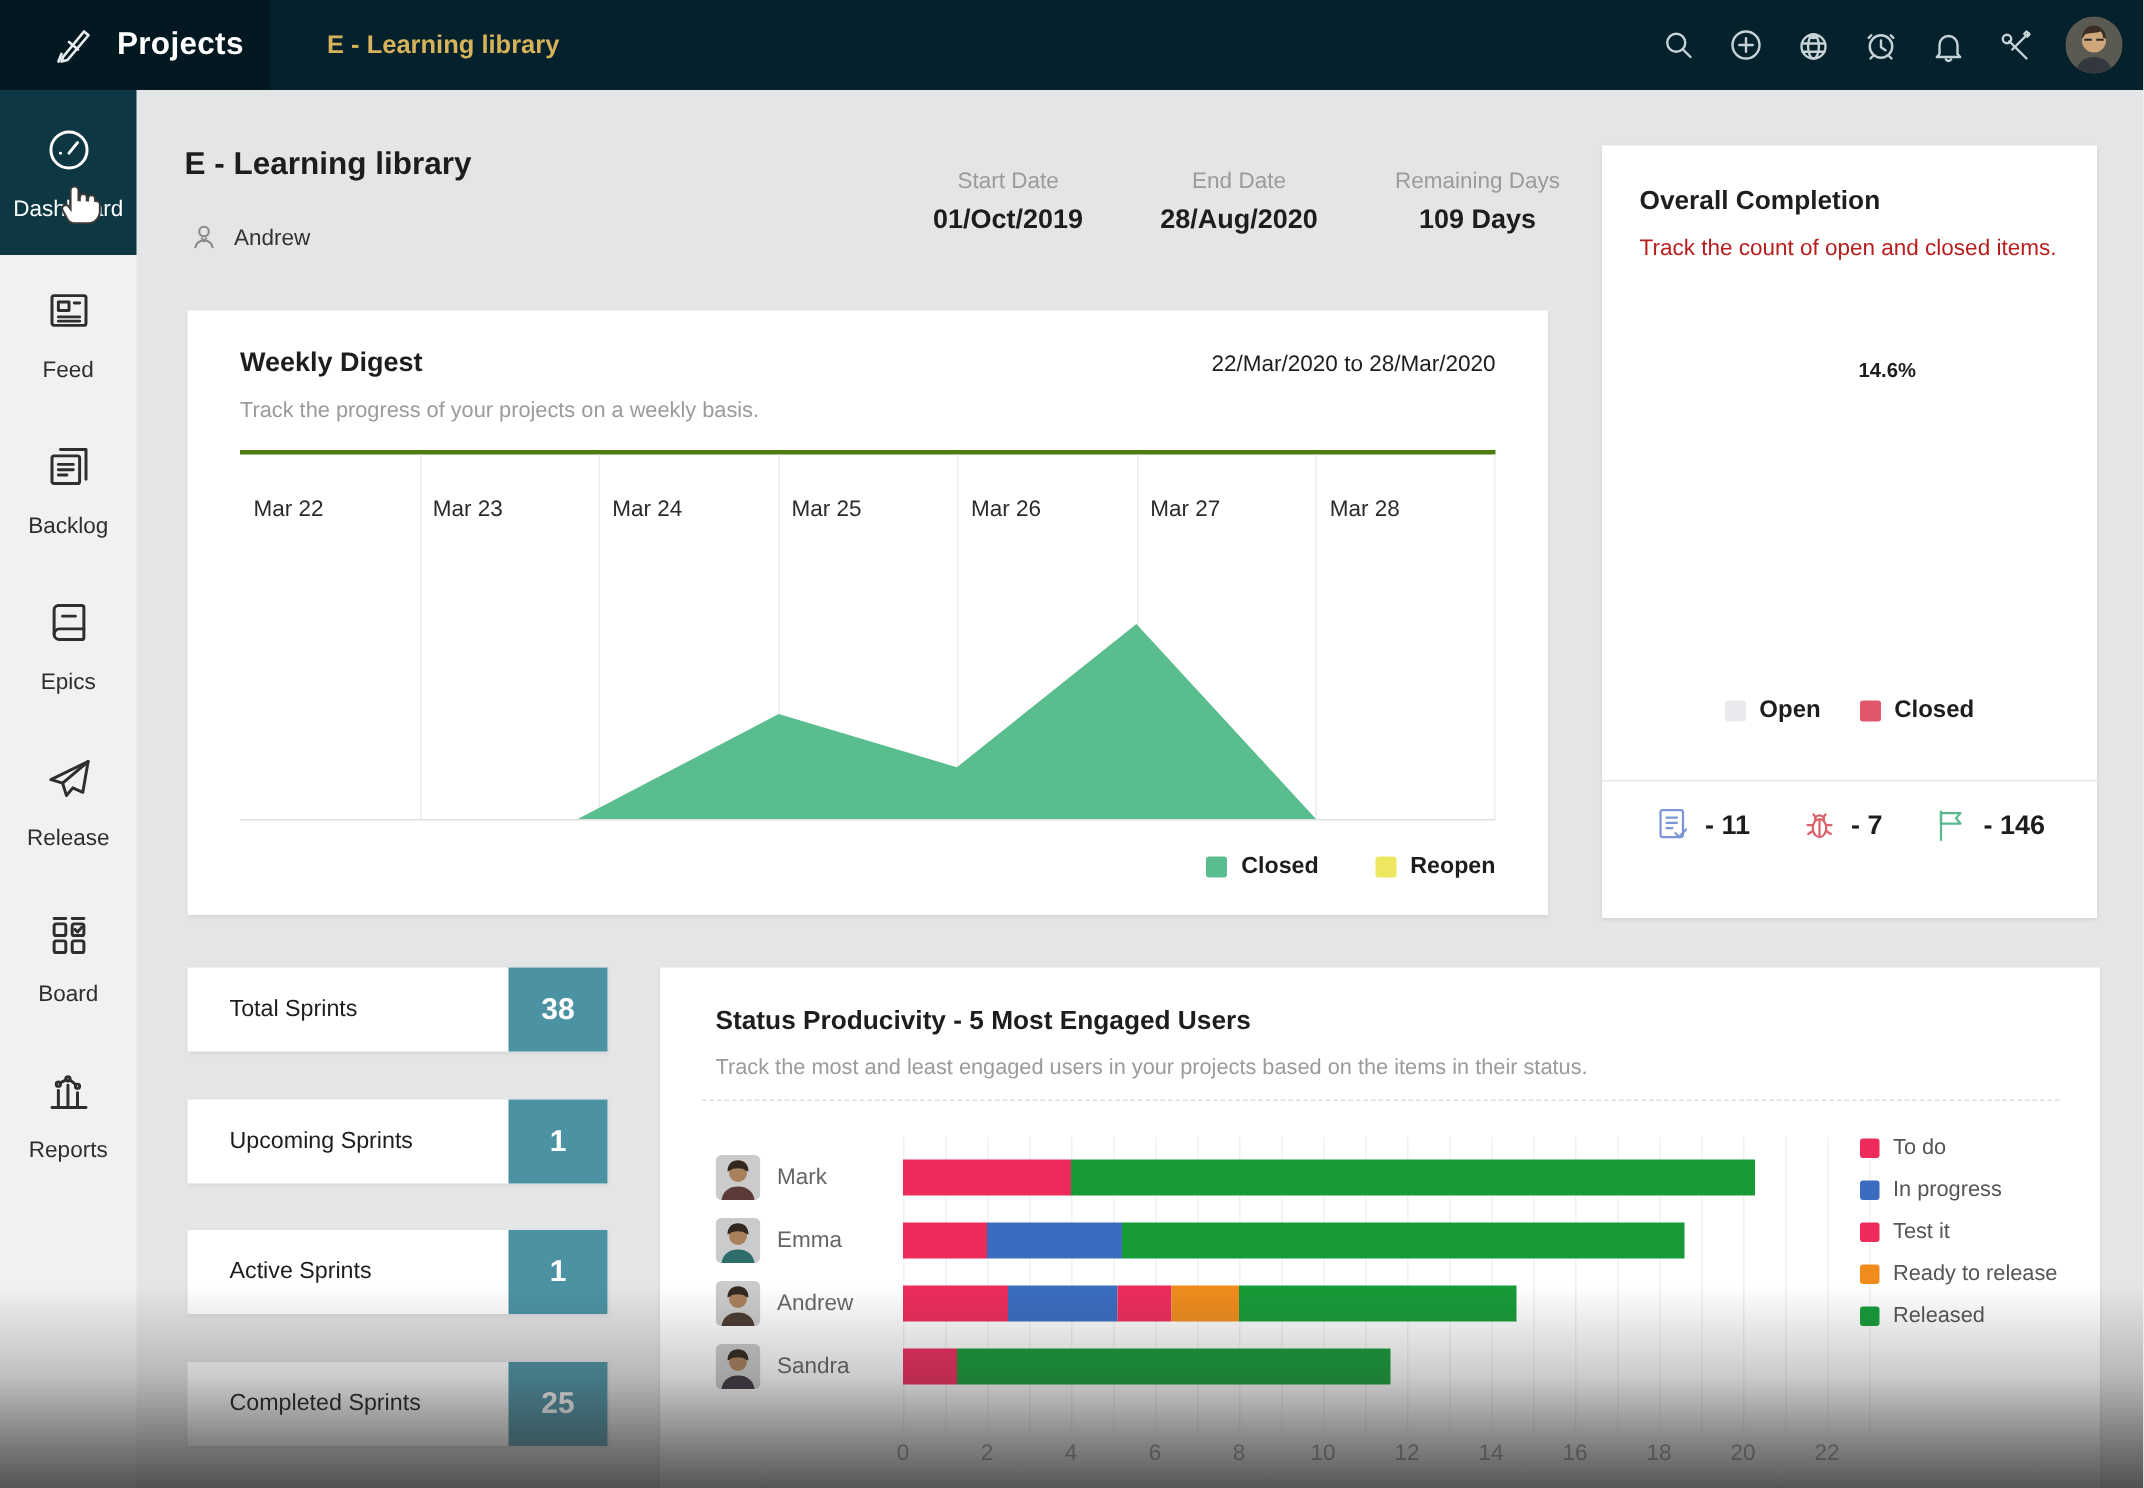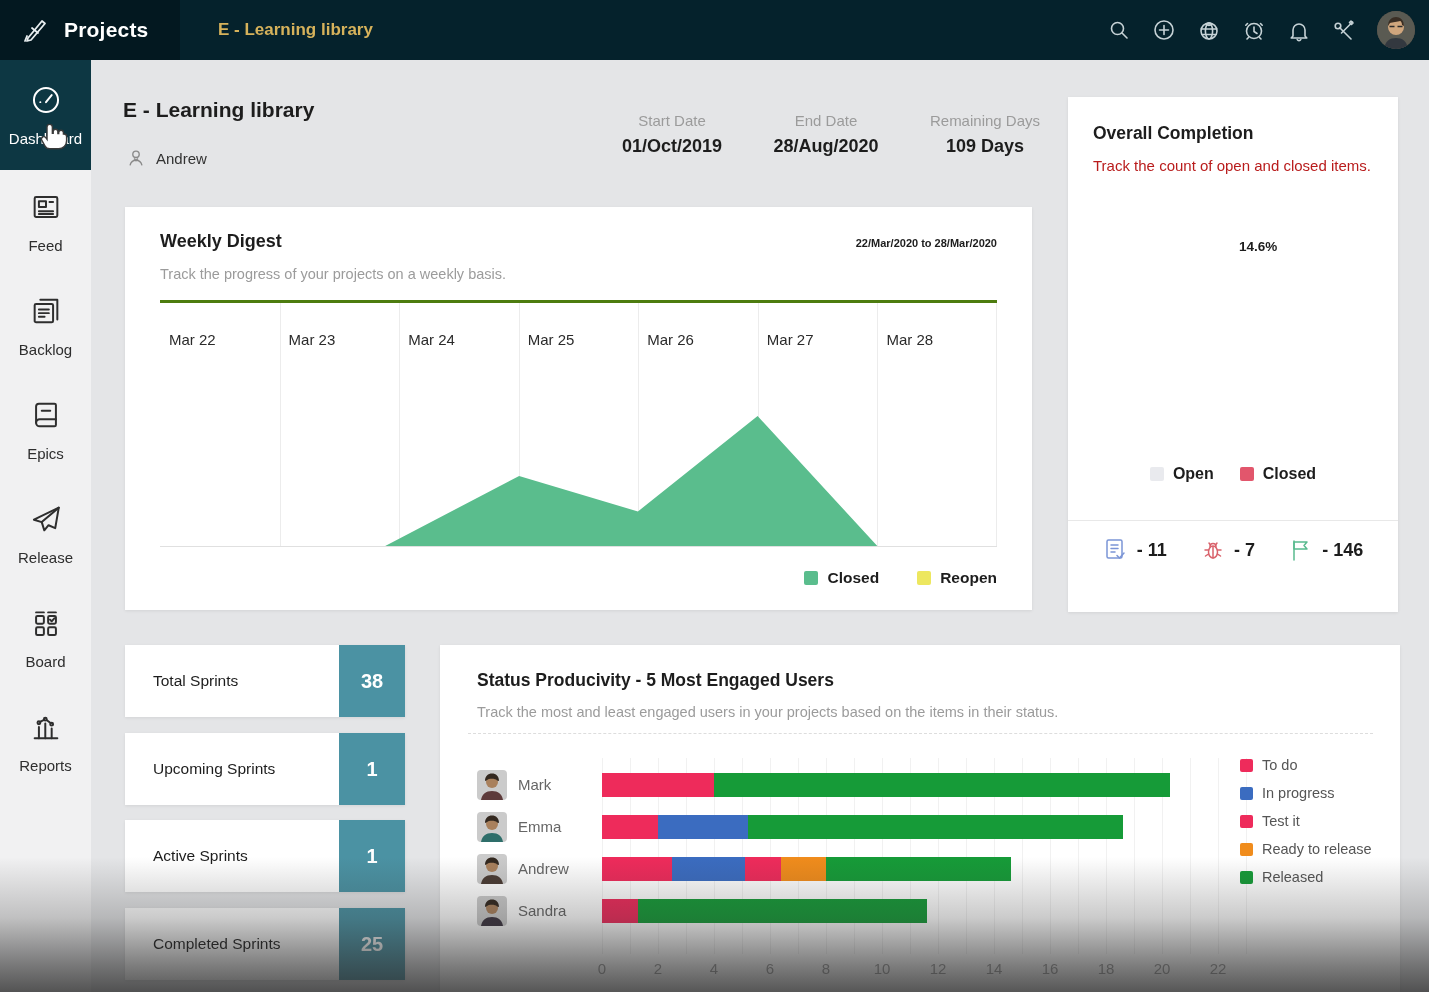--- a/index.html
+++ b/index.html
@@ -2,21 +2,21 @@
 <html><head>
 <meta charset="utf-8">
 <style>
   * { margin:0; padding:0; box-sizing:border-box; }
   html,body { width:1429px; height:992px; overflow:hidden; }
   body { font-family:"Liberation Sans", sans-serif; }
   #page { position:relative; width:1429px; height:992px; background:#e4e5e7; overflow:hidden; }
 
   
   .topbar { position:absolute; left:0; top:0; width:1429px; height:60px; background:#05222c; display:flex; align-items:center; z-index:30; }
-  .logo-area { width:180px; height:60px; background:#031820; display:flex; align-items:center; gap:12px; padding-left:20px; }
+  .logo-area { width:180px; height:60px; background:#031820; display:flex; align-items:center; gap:12px; padding-left:34px; }
   .logo-area svg { width:32px; height:32px; }
   .app-name { color:#ffffff; font-size:21px; font-weight:bold; letter-spacing:.2px; }
   .project-title-top { margin-left:38px; color:#d6b25b; font-size:17px; font-weight:bold; }
   .topbar-right { position:absolute; right:14px; top:0; height:60px; display:flex; align-items:center; gap:21px; }
   .tb-icon { width:24px; height:24px; display:inline-flex; cursor:pointer; }
   .tb-icon svg { width:24px; height:24px; stroke:#c6d2d6; fill:none; stroke-width:1.6; stroke-linecap:round; stroke-linejoin:round; }
   .tb-avatar { width:38px; height:38px; border-radius:50%; overflow:hidden; background:#4a4038; }
 
   
   .sidebar { position:absolute; left:0; top:60px; width:91px; height:932px; background:#f1f1f2; z-index:20; }
@@ -36,21 +36,21 @@
   .stat-label { font-size:15px; color:#9b9b9b; }
   .stat-value { font-size:18px; font-weight:bold; color:#1d1d1d; margin-top:7px; }
 
   
   .card { position:absolute; background:#ffffff; box-shadow:0 1px 3px rgba(0,0,0,.08); }
 
   
   .wd-card { left:125px; top:207px; width:907px; height:403px; }
   .wd-head { display:flex; justify-content:space-between; align-items:baseline; padding:24px 35px 0 35px; }
   .wd-title { font-size:18px; font-weight:bold; color:#1d1d1d; }
-  .wd-range { font-size:11px; font-weight:bold; color:#1d1d1d; }
+  .wd-range { font-size:15px; font-weight:normal; color:#1d1d1d; }
   .wd-sub { padding:14px 35px 0 35px; font-size:14.5px; color:#9b9b9b; }
   .wd-plot { position:absolute; left:35px; top:93px; width:837px; height:247px; border-top:3px solid #4d7c0f; border-bottom:1px solid #e0e0e0; }
   .wd-grid { position:absolute; top:0; bottom:0; width:1px; background:#ececec; }
   .wd-day { position:absolute; top:28px; font-size:15px; color:#2b2b2b; padding-left:9px; }
   .wd-svg { position:absolute; left:0; top:0; width:100%; height:100%; }
   .wd-legend { position:absolute; right:35px; top:362px; display:flex; gap:38px; }
   .legend-item { display:flex; align-items:center; gap:9px; cursor:pointer; }
   .legend-chip { width:14px; height:14px; border-radius:2px; }
   .wd-legend .legend-label { font-size:15.5px; font-weight:bold; color:#1d1d1d; }
 
@@ -66,21 +66,21 @@
   .pct-closed { position:absolute; left:90px; top:288px; font-size:14.5px; font-weight:bold; color:#ffffff; }
   .oc-legend { position:absolute; left:0; top:368px; width:100%; display:flex; justify-content:center; gap:26px; }
   .oc-legend .legend-label { font-size:16px; font-weight:bold; color:#1d1d1d; }
   .oc-divider { position:absolute; left:0; top:423px; width:100%; height:1px; background:#e8e8e8; }
   .oc-counts { position:absolute; left:0; top:440px; width:100%; display:flex; justify-content:space-around; align-items:center; padding:0 18px; }
   .count-item { display:flex; align-items:center; gap:8px; }
   .count-item svg { width:26px; height:26px; fill:none; stroke-width:1.5; stroke-linecap:round; stroke-linejoin:round; }
   .count-value { font-size:18px; font-weight:bold; color:#1d1d1d; }
 
   
-  .sprint-card { left:125px; width:280px; height:72px; display:flex; align-items:stretch; justify-content:space-between; cursor:pointer; }
+  .sprint-card { left:125px; width:280px; height:56px; display:flex; align-items:stretch; justify-content:space-between; cursor:pointer; }
   .sprint-label { align-self:center; padding-left:28px; font-size:15.5px; color:#1d1d1d; }
   .sprint-num { width:66px; display:flex; align-items:center; justify-content:center; color:#ffffff; font-size:20px; font-weight:bold; }
 
   
   .sp-card { left:440px; top:645px; width:960px; height:347px; }
   .sp-title { padding:25px 37px 0 37px; font-size:17.5px; font-weight:bold; color:#1d1d1d; }
   .sp-sub { padding:13px 37px 0 37px; font-size:14.5px; color:#9b9b9b; }
   .sp-divider { position:absolute; left:28px; top:88px; width:905px; border-top:1px dashed #ddd; }
   .sp-plot { position:absolute; left:0; top:105px; width:960px; height:242px; }
   .sp-grid { position:absolute; top:8px; height:196px; width:1px; background:#f1f1f1; }

